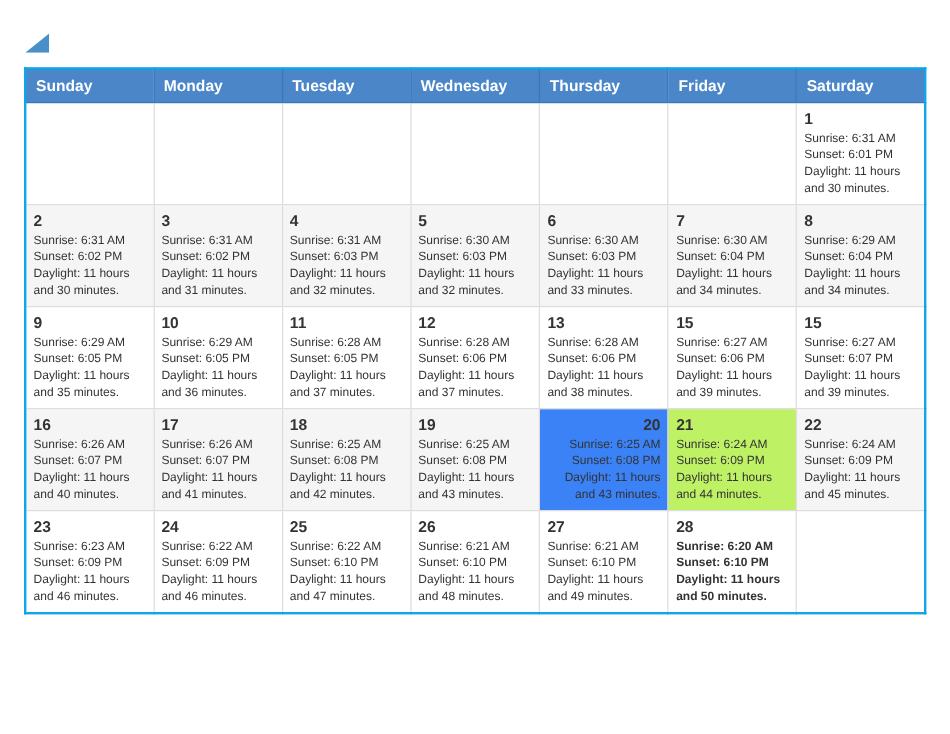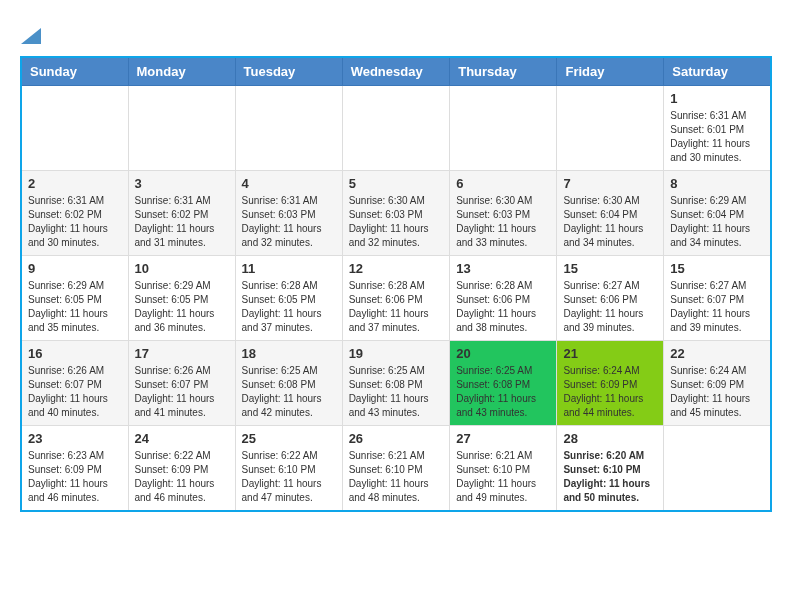--- a/index.html
+++ b/index.html
@@ -239,27 +239,27 @@
           <div class="day-info" style="white-space: pre-line;">Sunrise: 6:25 AM
 Sunset: 6:08 PM
 Daylight: 11 hours and 42 minutes.</div>
         </td>
         <td style="background-color: rgb(245, 245, 245);">
           <span class="day-number">19</span>
           <div class="day-info" style="white-space: pre-line;">Sunrise: 6:25 AM
 Sunset: 6:08 PM
 Daylight: 11 hours and 43 minutes.</div>
         </td>
-        <td style="background-color: #22c55e;">
+        <td style="background-color: #3b82f6; text-align: right;">
           <span class="day-number">20</span>
           <div class="day-info" style="white-space: pre-line;">Sunrise: 6:25 AM
 Sunset: 6:08 PM
 Daylight: 11 hours and 43 minutes.</div>
         </td>
-        <td style="background-color: #84cc16;">
+        <td style="background-color: #bef264;">
           <span class="day-number">21</span>
           <div class="day-info" style="white-space: pre-line;">Sunrise: 6:24 AM
 Sunset: 6:09 PM
 Daylight: 11 hours and 44 minutes.</div>
         </td>
         <td style="background-color: rgb(245, 245, 245);">
           <span class="day-number">22</span>
           <div class="day-info" style="white-space: pre-line;">Sunrise: 6:24 AM
 Sunset: 6:09 PM
 Daylight: 11 hours and 45 minutes.</div>

